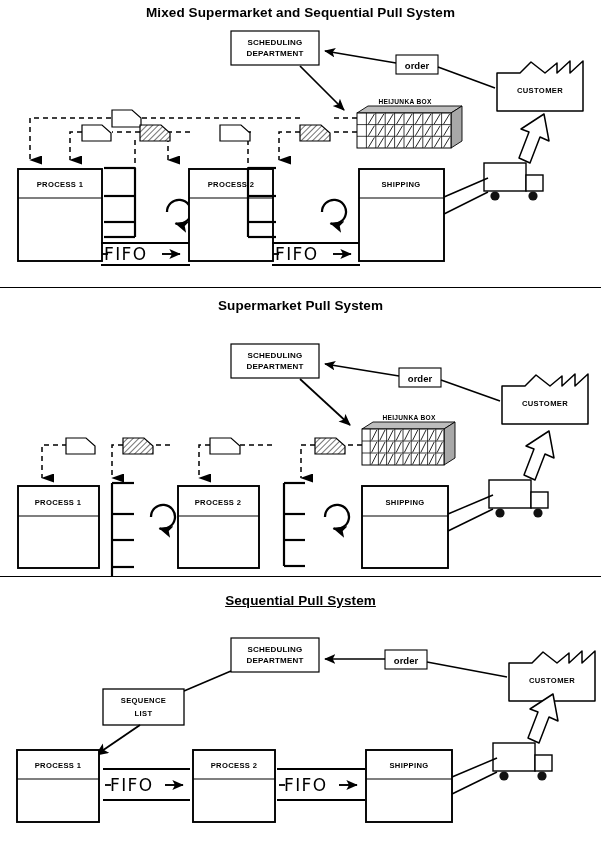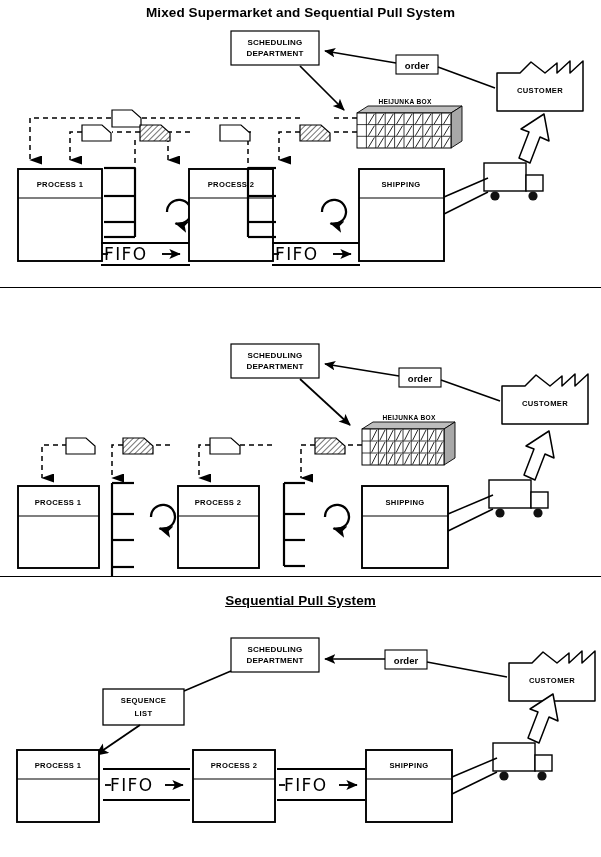--- a/index.html
+++ b/index.html
@@ -279,20 +279,21 @@
       </g>
       <g>
         <path d="M519,158 L529,132 L521,129 L544,114 L549,141 L540,137 L530,163 Z" fill="#fff" stroke="#000" stroke-width="1.5" stroke-linejoin="round"></path>
       </g>
     </svg>
   </div>
 
   <div class="divider" style="top:287px;"></div>
 
   <div class="panel" style="top:288px;height:288px;">
+    <div class="panel-title" style="top:10px;">Supermarket Pull System</div>
 
     <svg class="stage" width="601" height="288" viewBox="0 0 601 288">
       <defs>
         <pattern id="hatch2" patternUnits="userSpaceOnUse" width="4" height="4" patternTransform="rotate(45)">
           <rect width="4" height="4" fill="#fff"></rect>
           <line x1="0" y1="0" x2="0" y2="4" stroke="#000" stroke-width="1.1"></line>
         </pattern>
       </defs>
 
       <g>

